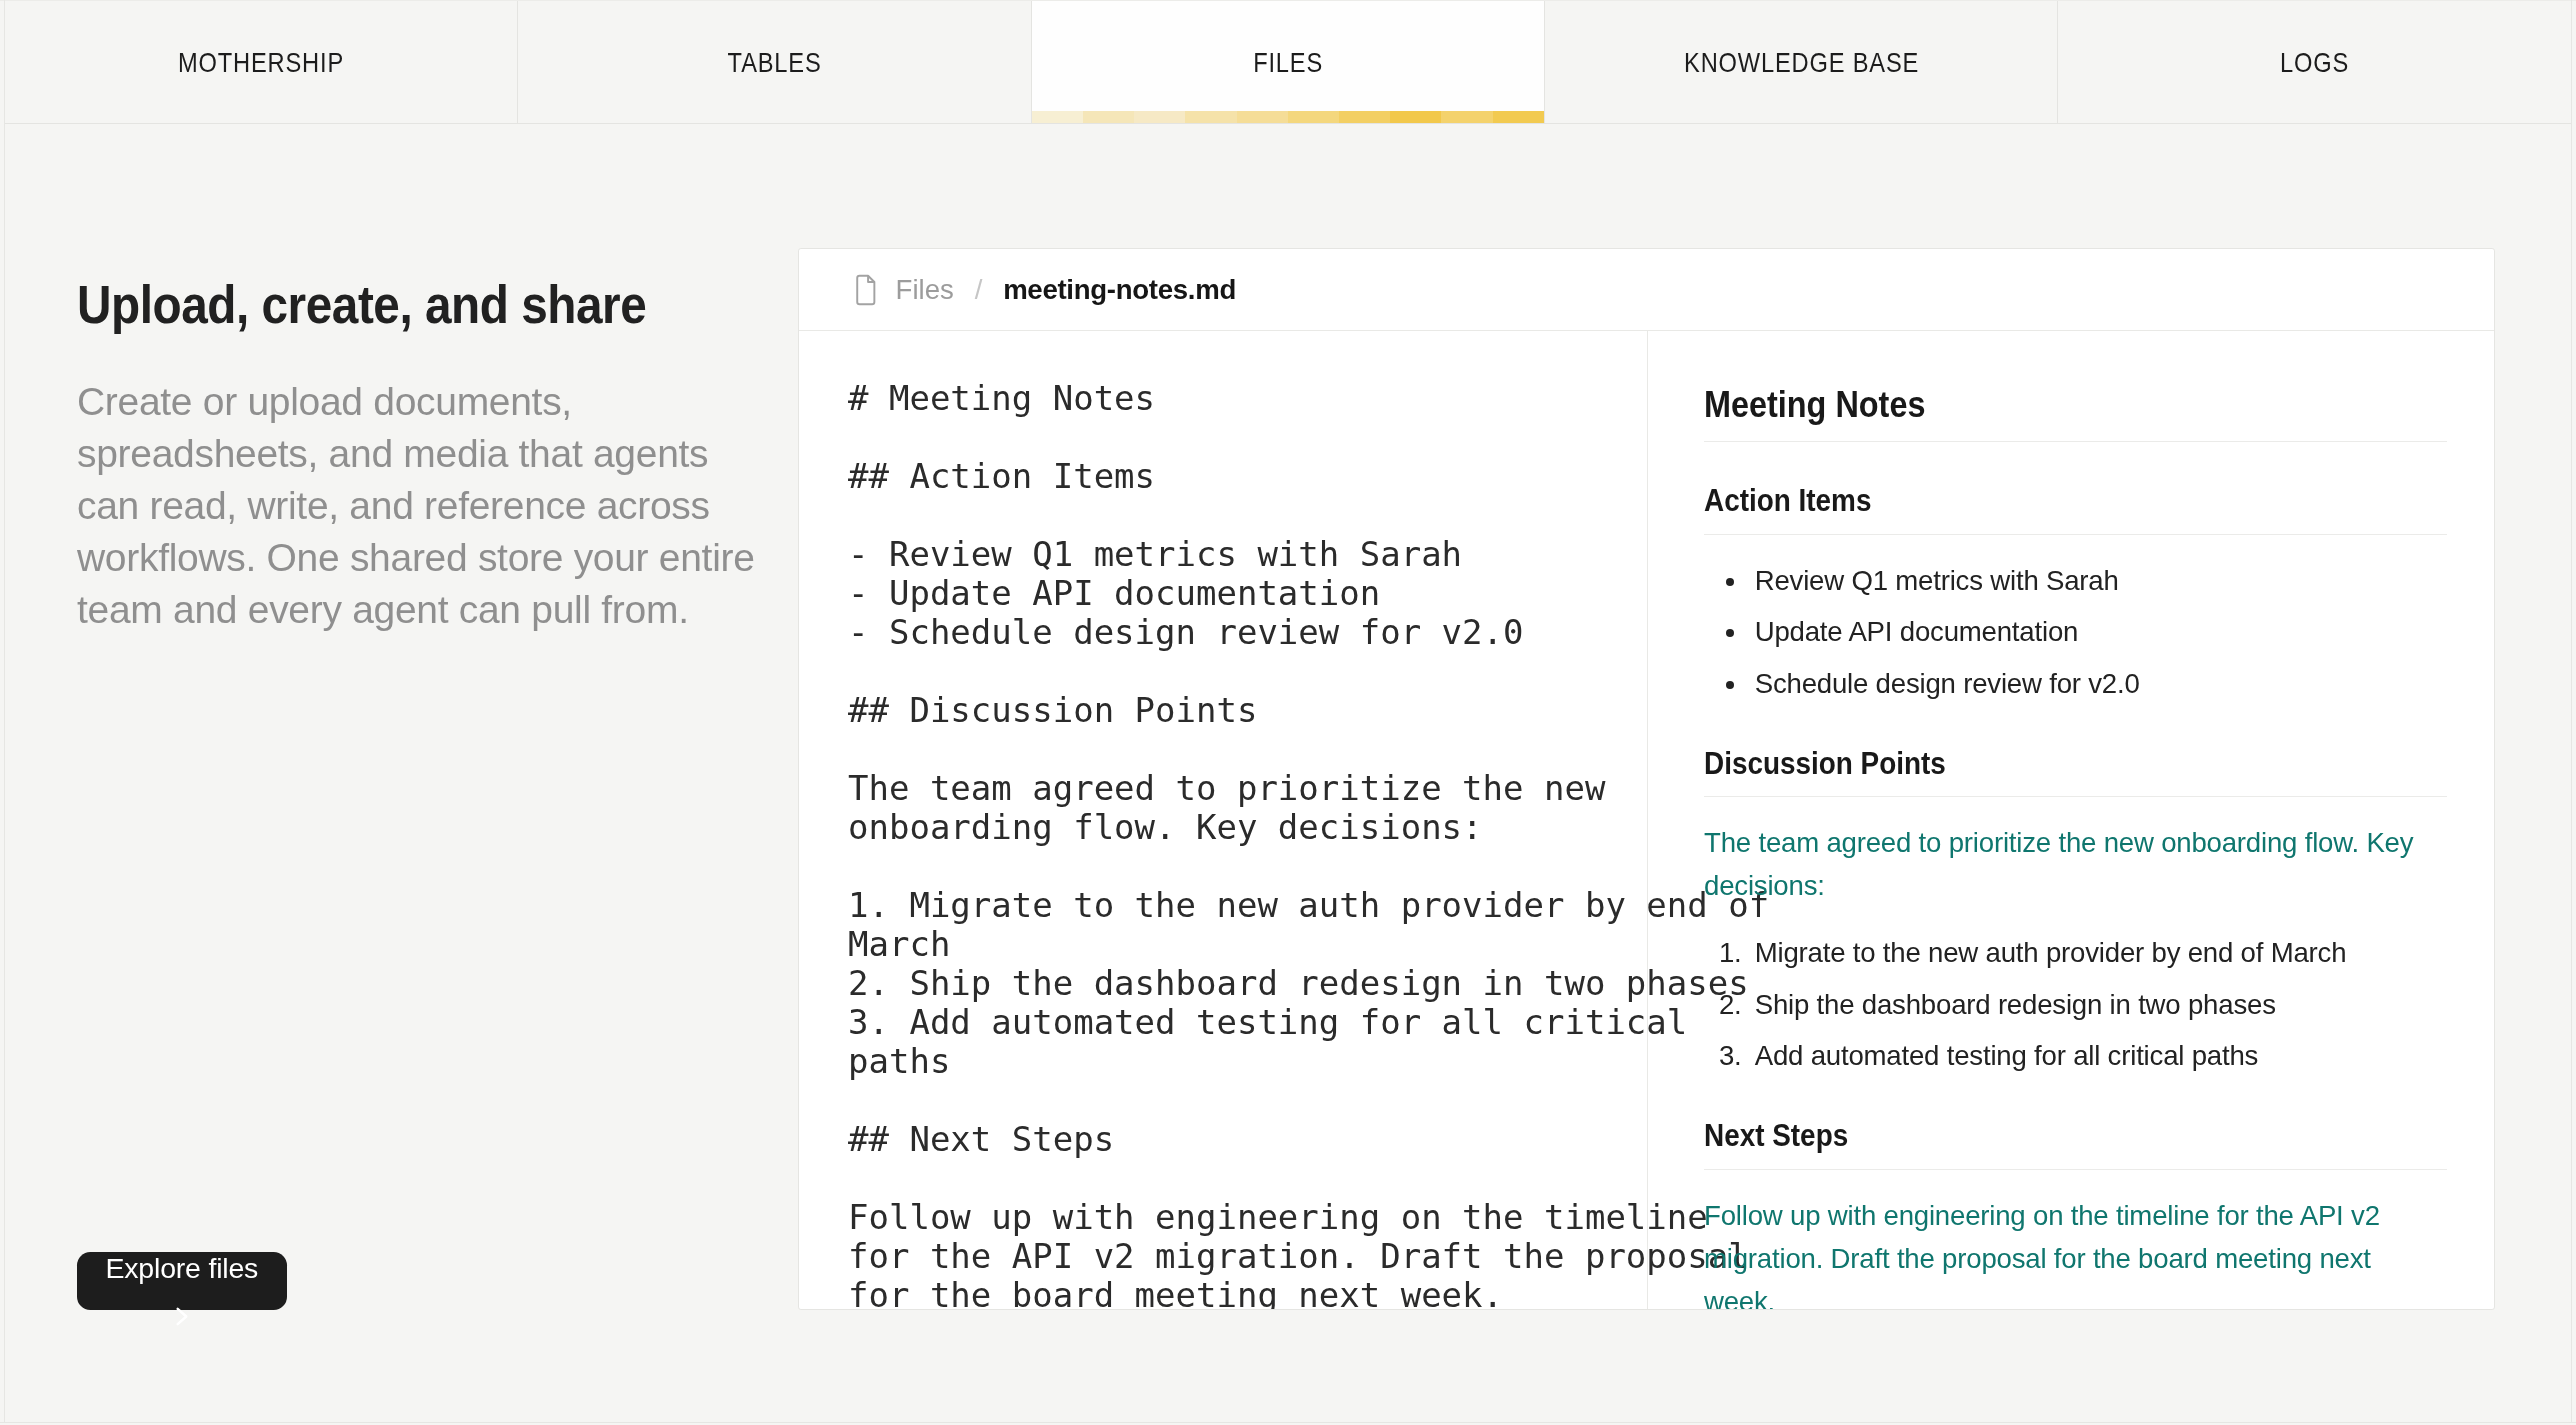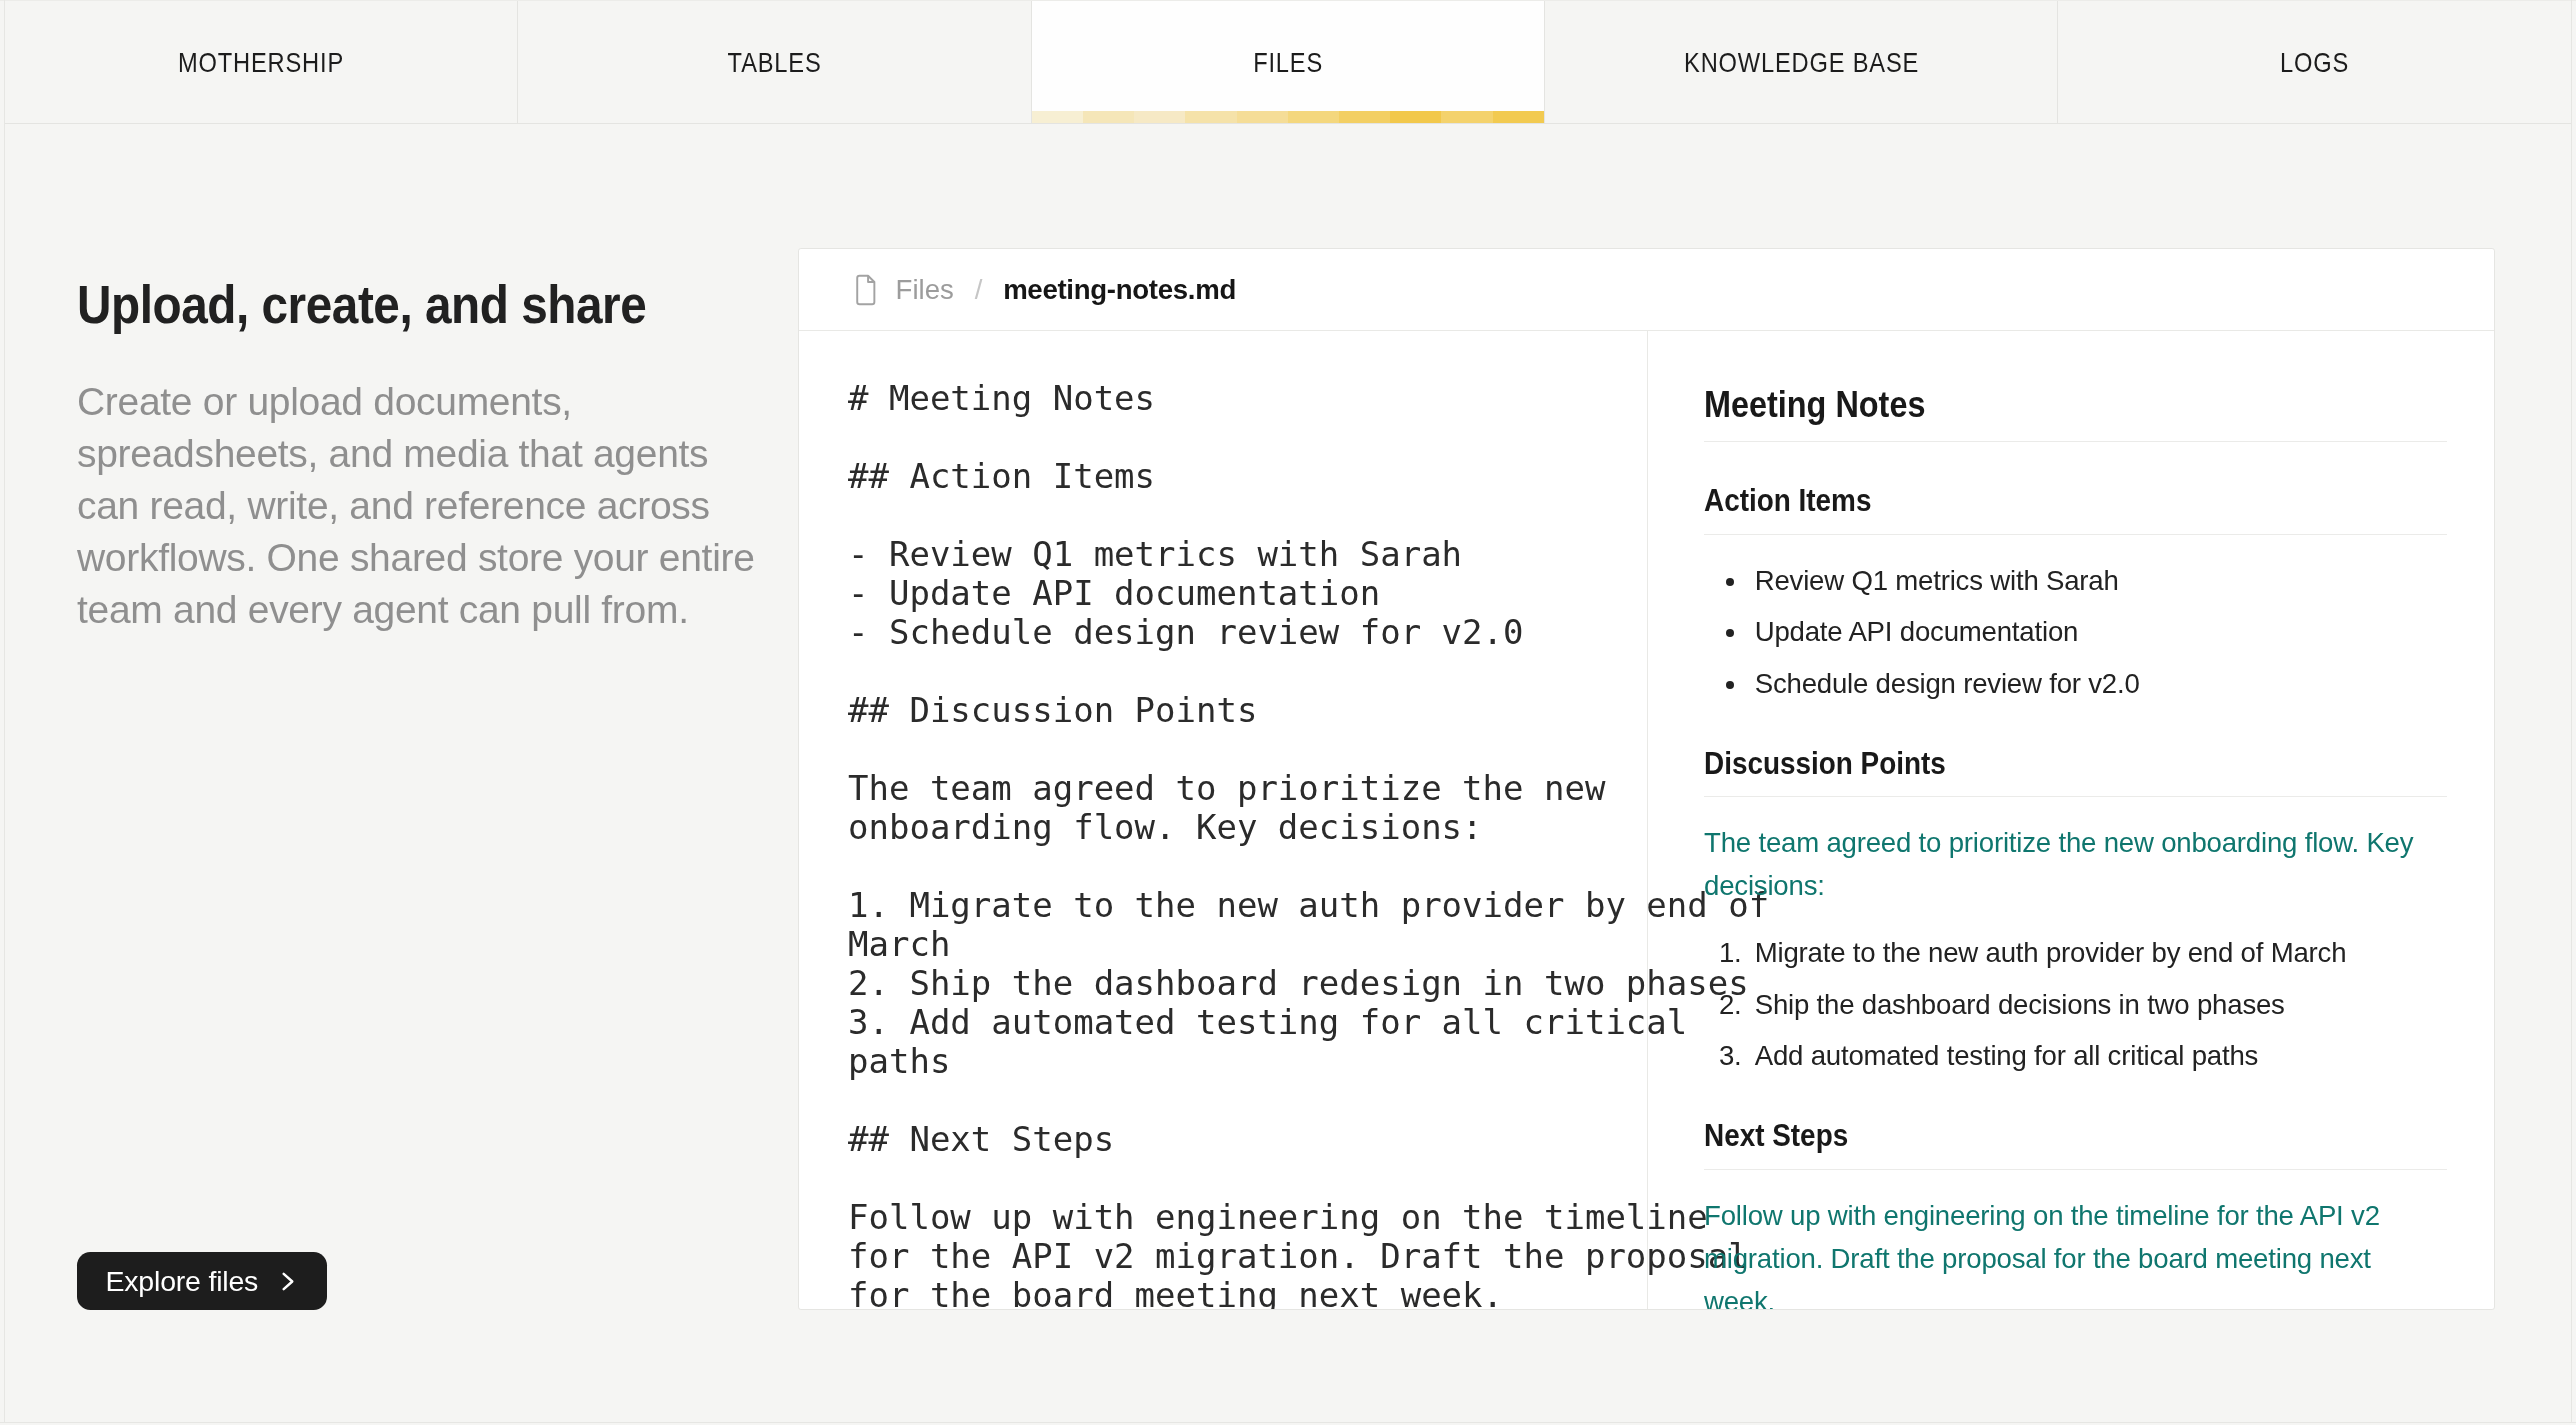--- a/index.html
+++ b/index.html
@@ -50,21 +50,21 @@
   .intro-body {
     position: absolute; left: 77px; top: 376px; width: 689px; margin: 0;
     font-size: 39px; line-height: 52px; font-weight: 400; color: #8f8f8f;
     letter-spacing: -0.3px;
   }
   .cta-button {
     position: absolute; left: 77px; top: 1252px; height: 58px;
     display: inline-flex; align-items: center; gap: 19px; padding: 0 28.5px;
     background: #1d1d1d; color: #ffffff; border: none; border-radius: 13.3px;
     font-family: "Liberation Sans", sans-serif;
-    font-size: 28.5px; font-weight: 500; letter-spacing: -0.2px; cursor: pointer;
+    font-size: 28.5px; font-weight: 500; letter-spacing: -0.2px; cursor: pointer; flex-direction: column;
   }
   .cta-button svg { display: block; }
 
   
   .card {
     position: absolute; left: 798px; top: 248px; width: 1697px; height: 1062px;
     background: #ffffff; border: 1px solid #e5e5e2; border-radius: 2.9px;
     box-sizing: border-box; overflow: hidden;
   }
   .breadcrumb {
@@ -203,21 +203,21 @@
       <h2><span class="cond">Action Items</span></h2>
           <ul>
             <li>Review Q1 metrics with Sarah</li>
             <li>Update API documentation</li>
             <li>Schedule design review for v2.0</li>
           </ul>
           <h2><span class="cond">Discussion Points</span></h2>
           <p>The team agreed to prioritize the new onboarding flow. Key decisions:</p>
           <ol>
             <li>Migrate to the new auth provider by end of March</li>
-            <li>Ship the dashboard decisions in two phases</li>
+            <li>Ship the dashboard redesign in two phases</li>
             <li>Add automated testing for all critical paths</li>
           </ol>
           <h2><span class="cond">Next Steps</span></h2>
           <p>Follow up with engineering on the timeline for the API v2 migration. Draft the proposal for the board meeting next week.</p>
         </div>
     </div>
   </div>
 </section>
 
 

